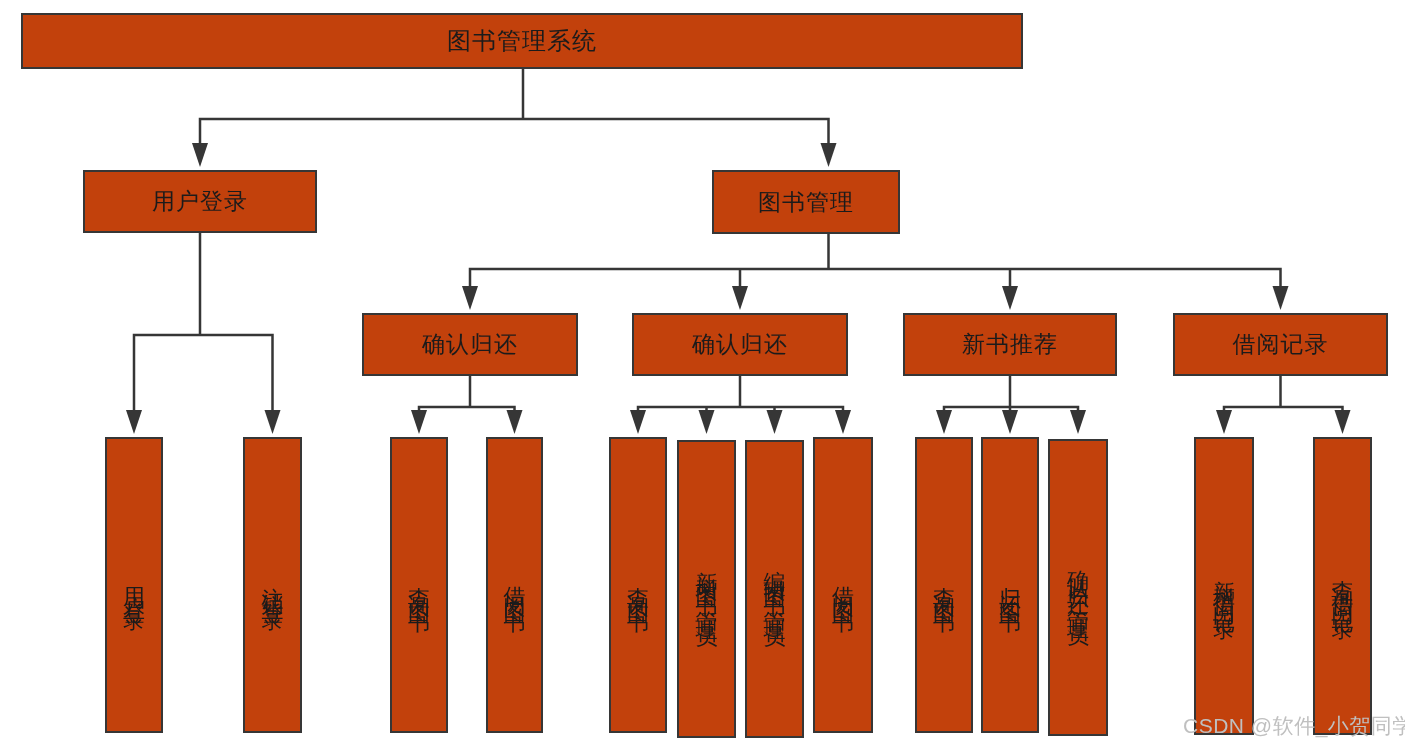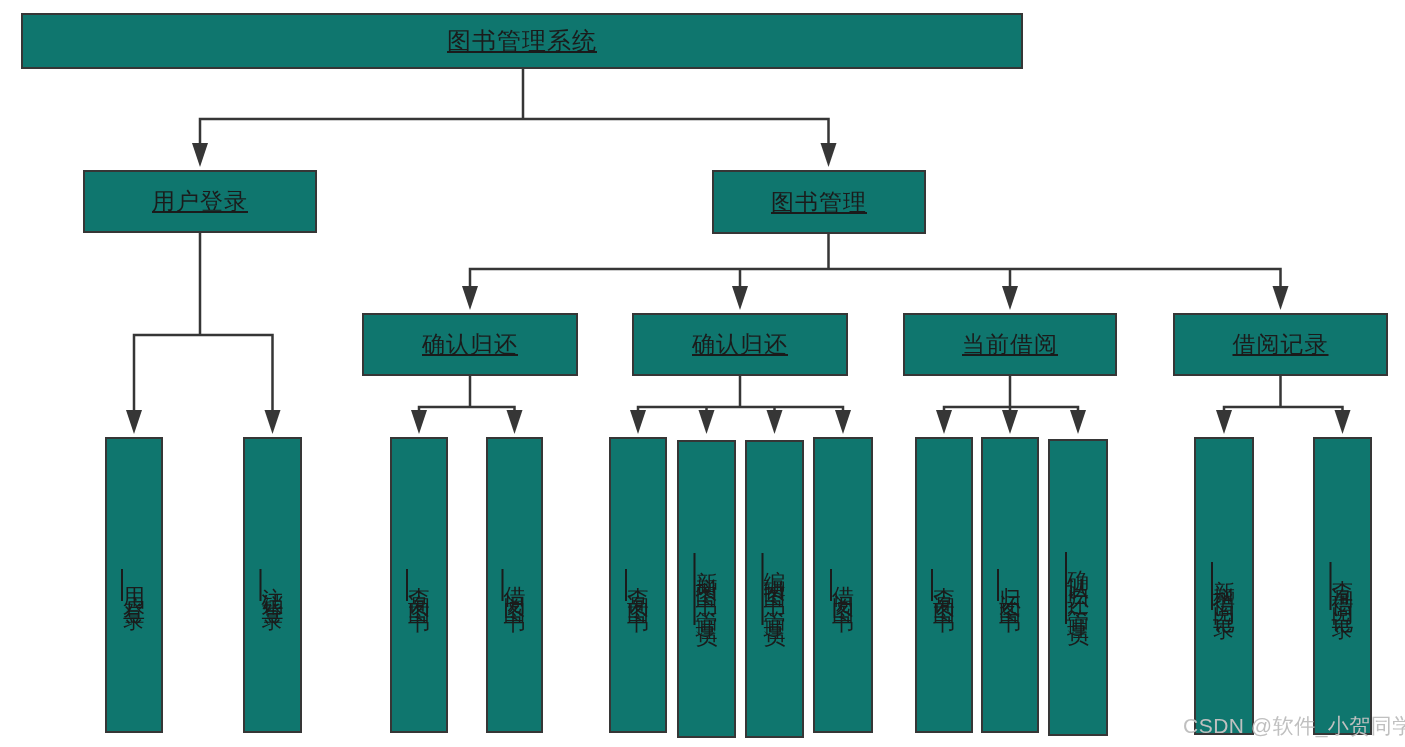--- a/index.html
+++ b/index.html
@@ -18,28 +18,27 @@
   #connectors {
     position: absolute;
     left: 0;
     top: 0;
     z-index: 1;
   }
   .hbox, .vbox {
     position: absolute;
     box-sizing: border-box;
     border: 2.5px solid #363636;
-    background: #0f766e;
+    background: #c2410c;
     color: #1b1b1b;
     display: flex;
     align-items: center;
     justify-content: center;
     z-index: 2;
     line-height: 1;
-    text-decoration: underline;
   }
   .hbox {
     font-size: 23px;
     letter-spacing: 1px;
     white-space: nowrap;
   }
   .vbox {
     writing-mode: vertical-rl;
     text-orientation: mixed;
     font-size: 22px;
@@ -101,25 +100,25 @@
         <path d="M1280.5 376 L1280.5 407 M1224 407 L1342.5 407 M1224 407 L1224 411 M1342.5 407 L1342.5 411"></path>
         <polygon points="1216,410 1232,410 1224,434" fill="#363636" stroke="none"></polygon>
         <polygon points="1334.5,410 1350.5,410 1342.5,434" fill="#363636" stroke="none"></polygon>
       </g>
     </g>
   </svg>
 
   <div class="hbox" style="left:21px;top:13px;width:1002px;height:56px;font-size:24px">图书管理系统</div>
 
   <div class="hbox" style="left:83px;top:170px;width:234px;height:63px">用户登录</div>
-  <div class="hbox" style="left:712px;top:170px;width:214px;height:64px">图书管理</div>
+  <div class="hbox" style="left:712px;top:170px;width:188px;height:64px">图书管理</div>
 
   <div class="hbox" style="left:362px;top:313px;width:216px;height:63px">确认归还</div>
   <div class="hbox" style="left:632px;top:313px;width:216px;height:63px">确认归还</div>
-  <div class="hbox" style="left:903px;top:313px;width:214px;height:63px">当前借阅</div>
+  <div class="hbox" style="left:903px;top:313px;width:214px;height:63px">新书推荐</div>
   <div class="hbox" style="left:1173px;top:313px;width:215px;height:63px">借阅记录</div>
 
   <div class="vbox" style="left:105px;top:437px;width:58px;height:296px">用户登录</div>
   <div class="vbox" style="left:243px;top:437px;width:59px;height:296px">注销登录</div>
 
   <div class="vbox" style="left:390px;top:437px;width:58px;height:296px">查询图书</div>
   <div class="vbox" style="left:486px;top:437px;width:57px;height:296px">借阅图书</div>
 
   <div class="vbox" style="left:609px;top:437px;width:58px;height:296px">查询图书</div>
   <div class="vbox" style="left:677px;top:440px;width:59px;height:298px;letter-spacing:8px">新增图书（管理员）</div>

